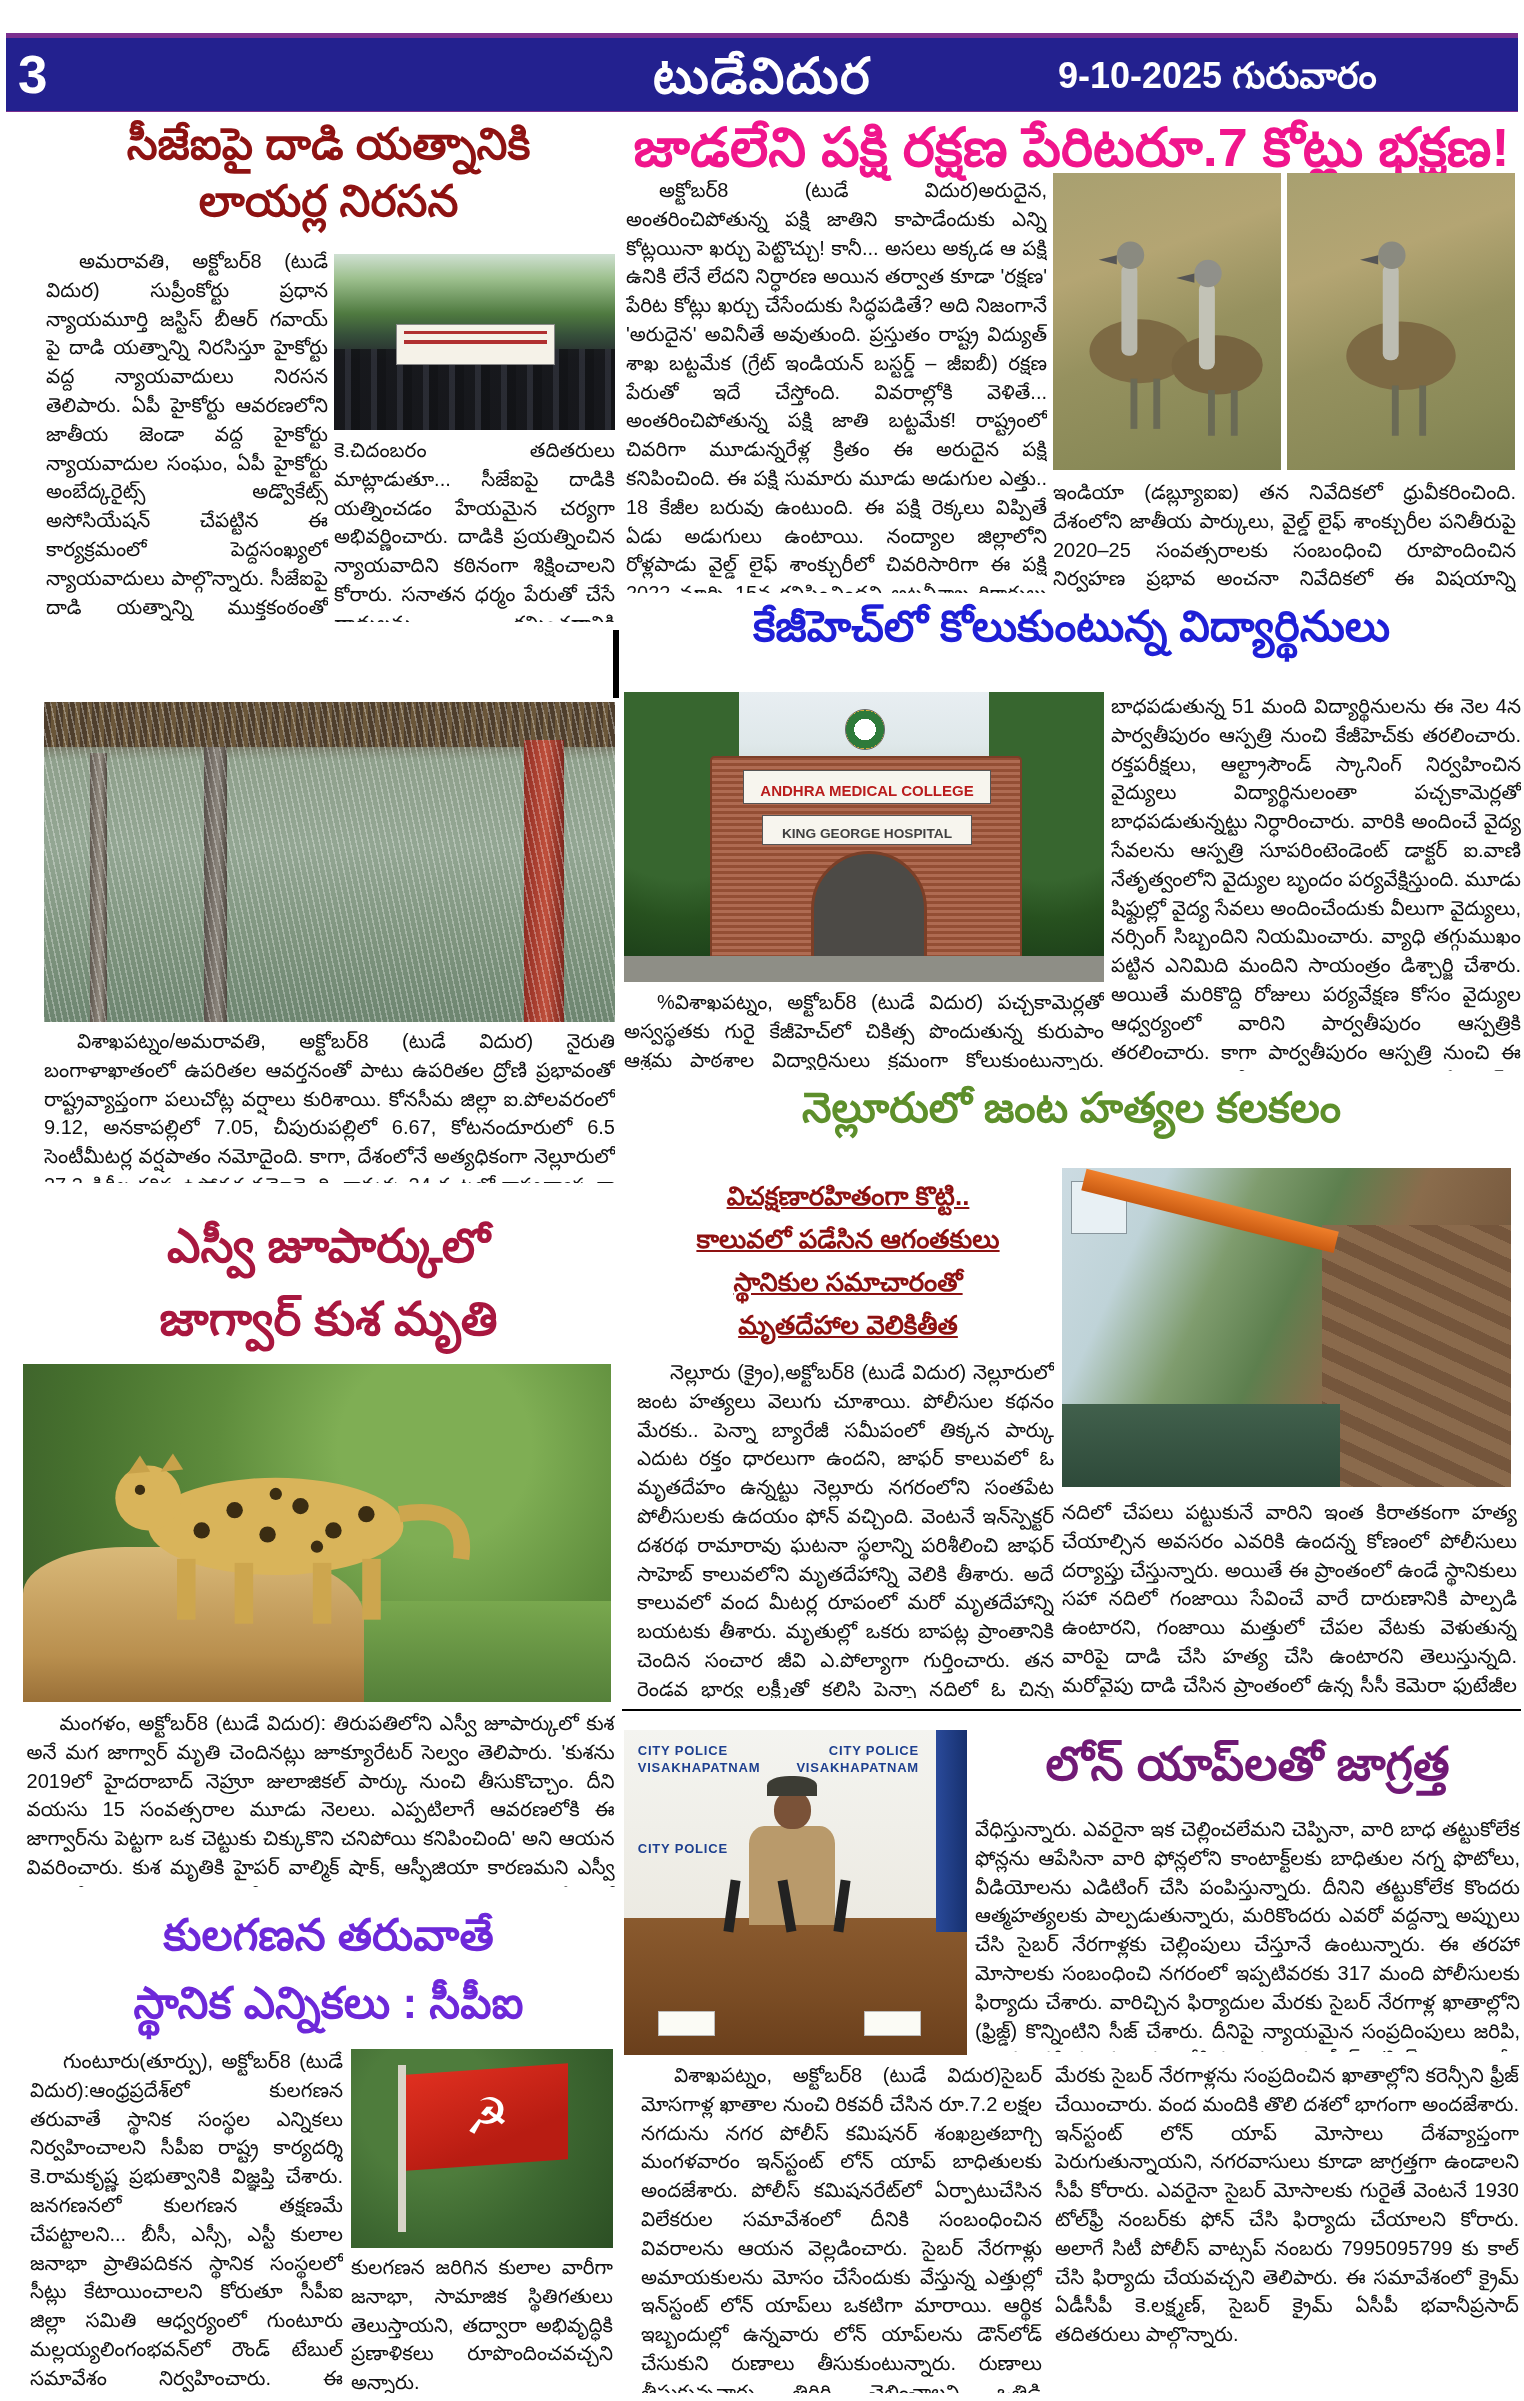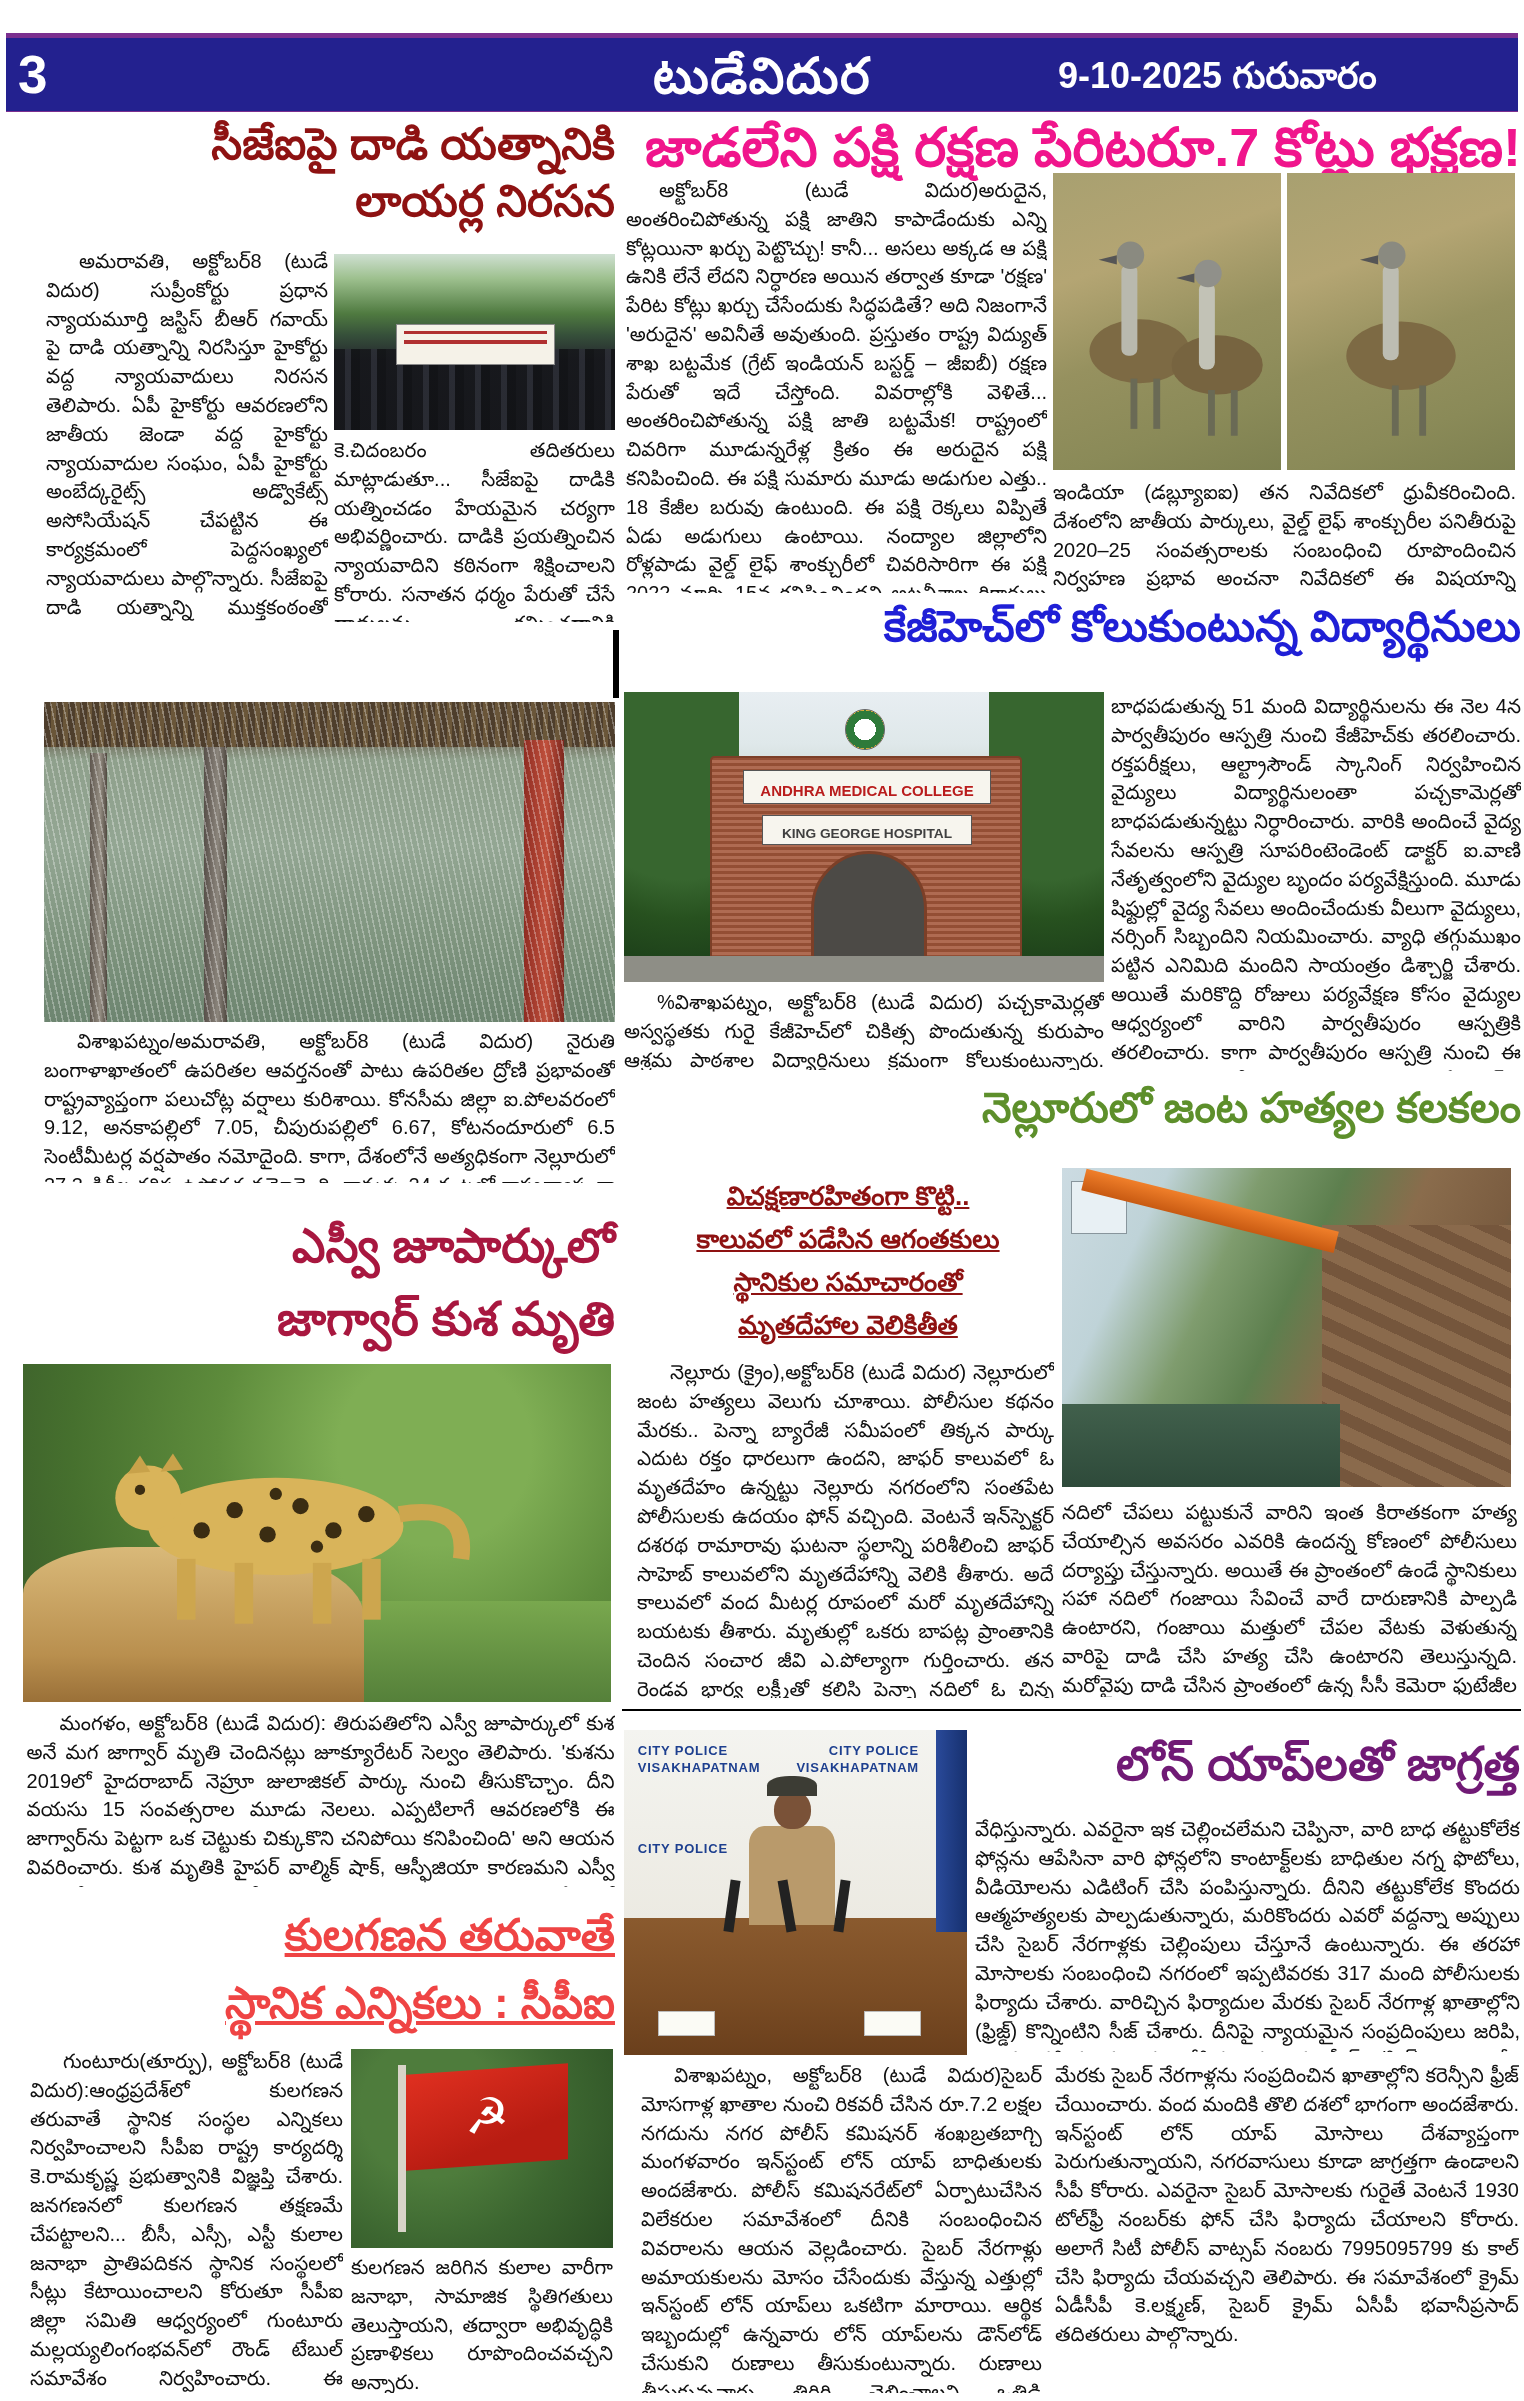--- a/index.html
+++ b/index.html
@@ -6,21 +6,21 @@
   #page{position:relative;width:1524px;height:2401px;background:#ffffff;overflow:hidden;
         font-family:"Liberation Sans",sans-serif;color:#111;}
   .abs{position:absolute;}
   
   .masthead-bar{left:6px;top:33px;width:1512px;height:73px;background:#23218f;
     border-top:5.3px solid #7b2f8f;border-bottom:1.5px solid #7b2f8f;}
   .page-num{left:18px;top:44px;font-size:53px;font-weight:bold;color:#ffffff;}
   .masthead-title{left:0;top:47px;width:1524px;text-align:center;font-size:50px;font-weight:bold;color:#ffffff;letter-spacing:1.5px;}
   .masthead-date{left:1058px;top:55px;font-size:36px;font-weight:bold;color:#ffffff;}
   
-  .headline{font-weight:bold;text-align:right;line-height:1.3;}
+  .headline{font-weight:bold;text-align:center;line-height:1.3;}
   .body-text{font-size:20px;line-height:1.44;text-align:justify;color:#101010;}
   .indent{text-indent:33px;}
   .subhead{font-weight:bold;text-align:center;color:#8e1212;font-size:26px;line-height:1.65;text-decoration:underline;}
   .rule-v{background:#000;}
   .rule-h{background:#000;}
   
   .photo{overflow:hidden;}
   .protest-photo{background:linear-gradient(180deg,#cfe0d2 0%,#9dc08e 14%,#4f7a40 34%,#36503a 46%,#25272e 60%,#1d1f24 100%);}
   .protest-banner{position:absolute;left:22%;top:40%;width:56%;height:22%;background:#f5f2e8;border:0.8px solid #888;}
   .protest-banner-line{height:3.8px;background:#b03030;margin:5.3px 7.6px 0 7.6px;}
@@ -187,21 +187,21 @@
           <circle cx="144" cy="44" r="4"></circle>
           <circle cx="64" cy="52" r="4"></circle>
         <circle cx="100" cy="34" r="3"></circle>
           <circle cx="120" cy="60" r="3"></circle>
           <circle cx="34" cy="32" r="2.5"></circle>
       </g>
     </svg>
   </div>
   <div class="abs body-text indent" style="left:26.6px;top:1709px;width:588px;height:178px;overflow:hidden;">మంగళం, అక్టోబర్8 (టుడే విదుర): తిరుపతిలోని ఎస్వీ జూపార్కులో కుశ అనే మగ జాగ్వార్ మృతి చెందినట్లు జూక్యూరేటర్ సెల్వం తెలిపారు. 'కుశను 2019లో హైదరాబాద్ నెహ్రూ జులాజికల్ పార్కు నుంచి తీసుకొచ్చాం. దీని వయసు 15 సంవత్సరాల మూడు నెలలు. ఎప్పటిలాగే ఆవరణలోకి ఈ జాగ్వార్‌ను పెట్టగా ఒక చెట్టుకు చిక్కుకొని చనిపోయి కనిపించింది' అని ఆయన వివరించారు. కుశ మృతికి హైపర్ వాల్మిక్ షాక్, ఆస్ఫీజియా కారణమని ఎస్వీ వెటర్నరీ విశ్వవిద్యాలయంలోని పాథాలజిస్టులు పోస్టుమార్టం నివేదికలో పేర్కొన్నారు.</div>
 
-  <div class="abs headline" style="left:42px;top:1901px;width:573px;font-size:44px;color:#ef4444;line-height:1.55;text-decoration:underline;">
+  <div class="abs headline" style="left:42px;top:1901px;width:573px;font-size:44px;color:#6d28d9;line-height:1.55;">
     <div>కులగణన తరువాతే</div>
     <div>స్థానిక ఎన్నికలు : సీపీఐ</div>
   </div>
   <div class="abs body-text indent" style="left:30px;top:2047px;width:313px;height:345px;overflow:hidden;">గుంటూరు(తూర్పు), అక్టోబర్8 (టుడే విదుర):ఆంధ్రప్రదేశ్‌లో కులగణన తరువాతే స్థానిక సంస్థల ఎన్నికలు నిర్వహించాలని సీపీఐ రాష్ట్ర కార్యదర్శి కె.రామకృష్ణ ప్రభుత్వానికి విజ్ఞప్తి చేశారు. జనగణనలో కులగణన తక్షణమే చేపట్టాలని... బీసీ, ఎస్సీ, ఎస్టీ కులాల జనాభా ప్రాతిపదికన స్థానిక సంస్థలలో సీట్లు కేటాయించాలని కోరుతూ సీపీఐ జిల్లా సమితి ఆధ్వర్యంలో గుంటూరు మల్లయ్యలింగంభవన్‌లో రౌండ్ టేబుల్ సమావేశం నిర్వహించారు. ఈ సమావేశానికి హాజరైన రామకృష్ణ మాట్లాడారు.</div>
   <div class="abs photo cpi-photo" style="left:351px;top:2049px;width:262px;height:199px;">
     <div class="cpi-flagpole"></div>
     <div class="cpi-flag">
       <span>☭</span>
     </div>
   </div>

